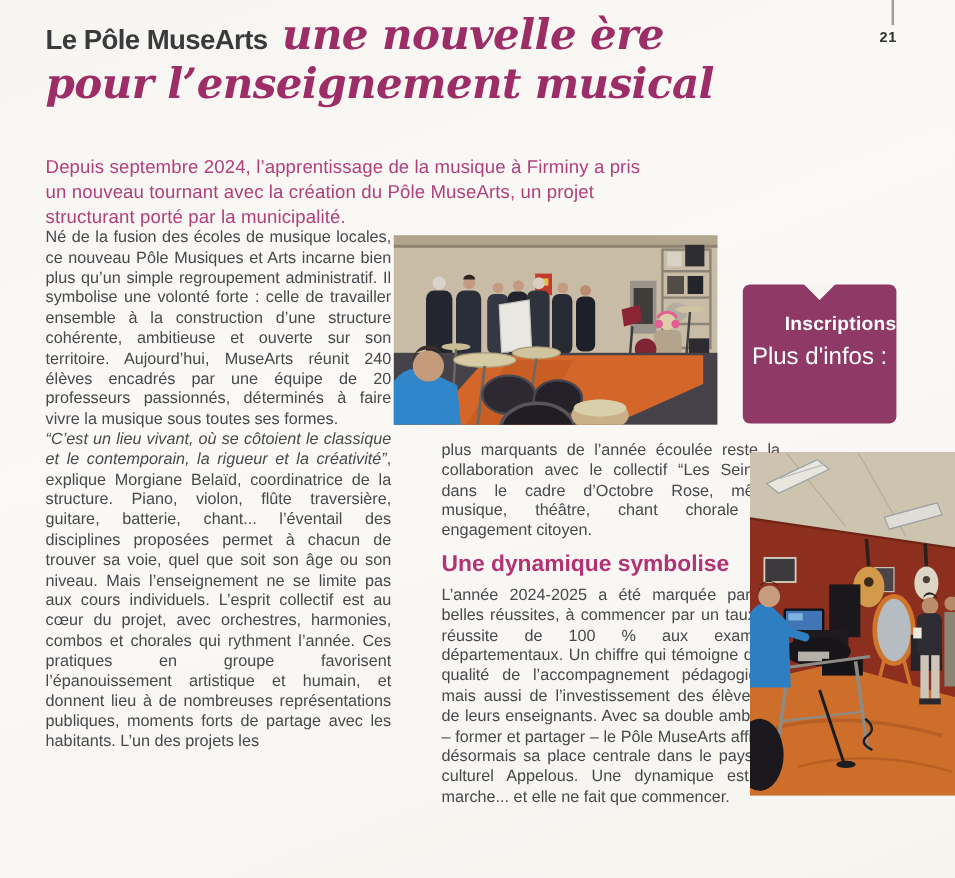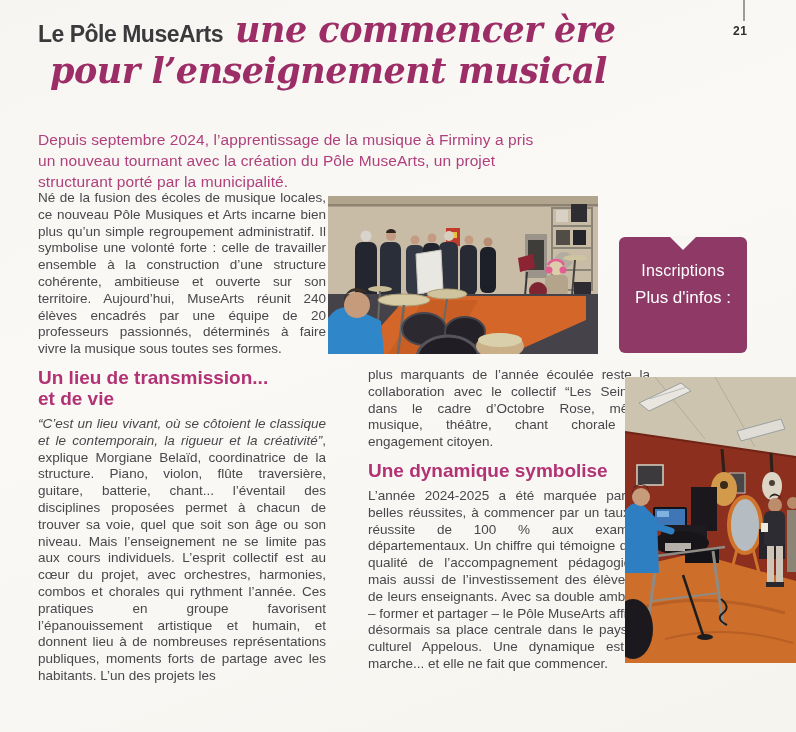--- a/index.html
+++ b/index.html
@@ -18,21 +18,21 @@
     font-family:"Liberation Sans",sans-serif;
     font-weight:700;font-size:23px;letter-spacing:-0.5px;
     color:#3a3a3c;vertical-align:baseline;
   }
   .title-accent{
     font-family:"DejaVu Serif",serif;
     font-style:italic;font-weight:700;font-size:35px;
     color:#9d2d66;letter-spacing:-0.5px;
   }
   .title-line1 .title-accent{margin-left:12px;}
-  .title-line2{height:42px;line-height:42px;margin-top:-2px;margin-left:12px;}
+  .title-line2{height:42px;line-height:42px;margin-top:-2px;}
   
   .corner{position:absolute;left:733px;top:0;width:22px;}
   .corner .tick{width:2px;height:21px;background:#9b9b99;margin:0 auto;}
   .corner .num{margin-top:3px;font-size:12px;font-weight:700;color:#2f2f31;letter-spacing:0.5px;}
   
   .intro{
     position:absolute;left:38px;top:113px;width:508px;
     font-size:15.5px;line-height:21px;font-weight:400;
     color:#b0407c;letter-spacing:0.1px;
   }
@@ -52,56 +52,52 @@
     position:absolute;left:619px;top:237px;width:128px;height:116px;
     background:#8e3966;border-radius:6px;color:#ffffff;text-align:center;
     box-sizing:border-box;padding-top:24px;
   }
   .badge .notch{
     position:absolute;top:-1px;left:50%;transform:translateX(-50%);
     width:0;height:0;
     border-left:14px solid transparent;border-right:14px solid transparent;
     border-top:14px solid #f7f6f2;
   }
-  .badge .b-bold{font-weight:400;font-size:16px;line-height:19.5px;letter-spacing:0.2px;}
-  .badge .b-reg{font-size:17px;line-height:19px;}
+  .badge .b-bold{font-weight:700;font-size:16px;line-height:19.5px;letter-spacing:0.2px;text-align:right;}
+  .badge .b-reg{font-size:20px;line-height:19px;}
   .badge .b-reg.first{margin-top:7px;}
   
   .photo{position:absolute;display:block;}
   .photo svg{display:block;width:100%;height:100%;}
   .photo1{left:328px;top:196px;width:270px;height:158px;}
   .photo2{left:625px;top:377px;width:171px;height:286px;}
 </style>
 </head>
 <body>
 
 <div class="page">
 
   <div class="corner">
     <div class="tick"></div>
     <div class="num">21</div>
   </div>
 
   <div class="title-block">
     <div class="title-line1">
-      <span class="title-black">Le Pôle MuseArts</span><span class="title-accent">une commencer ère</span>
+      <span class="title-black">Le Pôle MuseArts</span><span class="title-accent">une nouvelle ère</span>
     </div>
     <div class="title-line2">
       <span class="title-accent">pour l’enseignement musical</span>
     </div>
   </div>
 
   <p class="intro">Depuis septembre 2024, l’apprentissage de la musique à Firminy a pris un nouveau tournant avec la création du Pôle MuseArts, un projet structurant porté par la municipalité.</p>
 
   <div class="col col1">
     <p>Né de la fusion des écoles de musique locales, ce nouveau Pôle Musiques et Arts incarne bien plus qu’un simple regroupement administratif. Il symbolise une volonté forte : celle de travailler ensemble à la construction d’une structure cohérente, ambitieuse et ouverte sur son territoire. Aujourd’hui, MuseArts réunit 240 élèves encadrés par une équipe de 20 professeurs passionnés, déterminés à faire vivre la musique sous toutes ses formes.</p>
-    <div class="section-heading">
-      <span>Un lieu de transmission...</span>
-      <span>et de vie</span>
-    </div>
     <p><span class="quote-italic">“C’est un lieu vivant, où se côtoient le classique et le contemporain, la rigueur et la créativité”</span><span>, explique Morgiane Belaïd, coordinatrice de la structure. Piano, violon, flûte traversière, guitare, batterie, chant... l’éventail des disciplines proposées permet à chacun de trouver sa voie, quel que soit son âge ou son niveau. Mais l’enseignement ne se limite pas aux cours individuels. L’esprit collectif est au cœur du projet, avec orchestres, harmonies, combos et chorales qui rythment l’année. Ces pratiques en groupe favorisent l’épanouissement artistique et humain, et donnent lieu à de nombreuses représentations publiques, moments forts de partage avec les habitants. L’un des projets les</span></p>
   </div>
 
   <div class="photo photo1">
     <svg viewBox="0 0 270 158" preserveAspectRatio="none">
 
       <rect width="270" height="158" fill="#c8bca7"></rect>
       <rect width="270" height="9" fill="#b1a58e"></rect>
       <rect y="8" width="270" height="2.5" fill="#8d8270"></rect>
 

